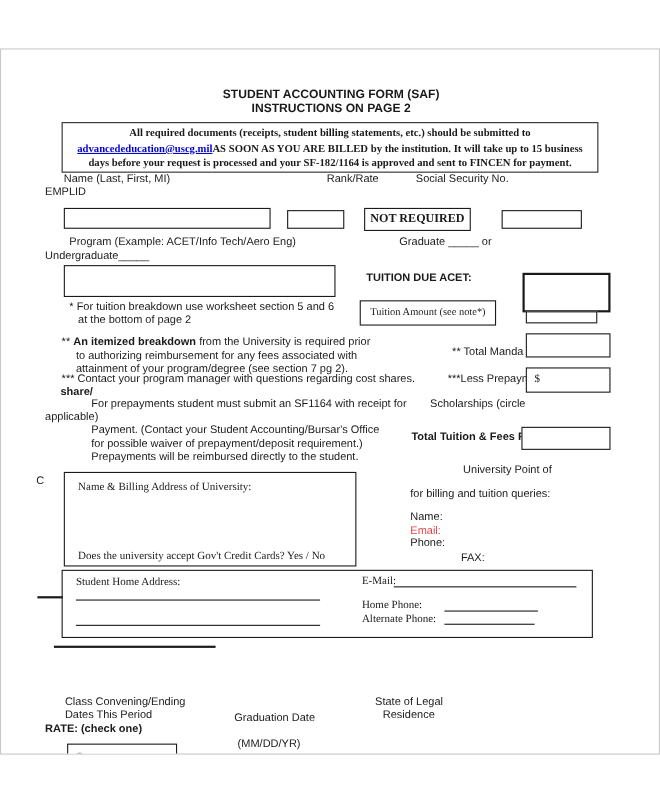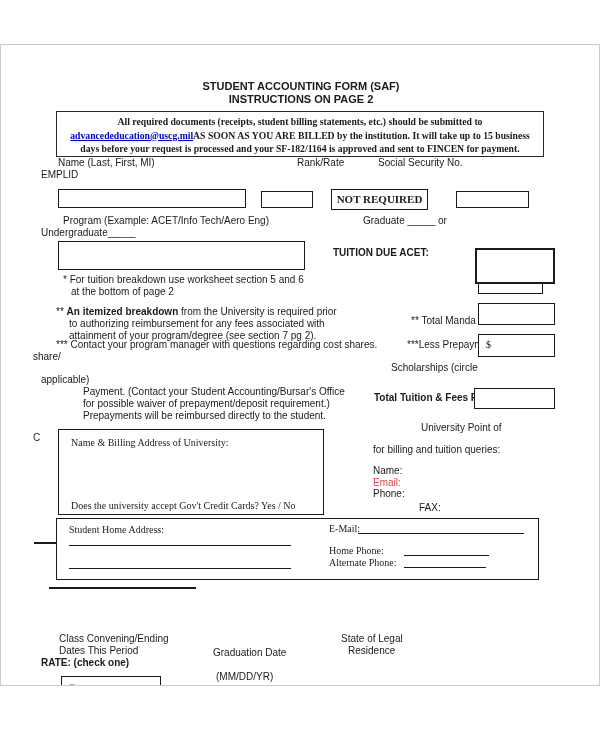--- a/index.html
+++ b/index.html
@@ -51,36 +51,38 @@
   <div class="box" style="left:455px; top:146px; width:73px; height:17px;"></div>
 
   <div class="abs sans" style="left:62px; top:170px;">Program  (Example: ACET/Info Tech/Aero Eng)</div>
   <div class="abs sans" style="left:362px; top:170px;">Graduate _____ or</div>
   <div class="abs sans" style="left:40px; top:182px;">Undergraduate_____</div>
   <div class="box" style="left:57px; top:196px; width:247px; height:29px;"></div>
 
   <div class="abs sans b" style="left:332px; top:202px;">TUITION DUE ACET:</div>
   <div class="box" style="left:474px; top:203px; width:80px; height:36px; border-width:2px;"></div>
   <div class="box" style="left:477px; top:238px; width:65px; height:11px; border-width:1px;"></div>
+  <div class="box serif" style="left:326px; top:228px; width:124px; height:23px; border-width:1px; text-align:center; line-height:20px; font-size:9.5px;">Tuition Amount (see note*)</div>
 
   <div class="abs sans" style="left:62px; top:229px;">* For tuition breakdown use worksheet section 5 and 6</div>
   <div class="abs sans" style="left:70px; top:241px;">at the bottom of page 2</div>
 
   <div class="abs sans" style="left:55px; top:261px;"><span>** </span><span class="b">An itemized breakdown</span><span> from the University is required prior</span></div>
   <div class="abs sans" style="left:68px; top:273px;">to authorizing reimbursement for any fees associated with</div>
   <div class="abs sans" style="left:68px; top:285px;">attainment of your program/degree (see section 7 pg 2).</div>
 
   <div class="abs sans" style="left:410px; top:270px; z-index:1;">** Total Manda</div>
   <div class="box" style="left:477px; top:258px; width:77px; height:22px; z-index:2;"></div>
 
   <div class="abs sans" style="left:55px; top:294px;">*** Contact your program manager with questions regarding cost shares.</div>
   <div class="abs sans" style="left:406px; top:294px;">***Less Prepayments/</div>
   <div class="box serif" style="left:477px; top:289px; width:77px; height:23px; padding-left:7px; line-height:20px; z-index:2;">$</div>
-  <div class="abs sans" style="left:32px; top:306px;">share/</div>
+  <div class="abs sans" style="left:54px; top:306px;font-weight:bold;">share/</div>
 
+  <div class="abs sans" style="left:82px; top:317px;">For prepayments student must submit an SF1164 with receipt for</div>
   <div class="abs sans" style="left:390px; top:317px;">Scholarships (circle</div>
   <div class="abs sans" style="left:40px; top:329px;">applicable)</div>
 
   <div class="abs sans" style="left:82px; top:341px;">Payment. (Contact your Student Accounting/Bursar's Office</div>
   <div class="abs sans" style="left:82px; top:353px;">for possible waiver of prepayment/deposit requirement.)</div>
   <div class="abs sans b" style="left:373px; top:347px; z-index:1;">Total Tuition &amp; Fees F</div>
   <div class="box" style="left:473px; top:343px; width:81px; height:21px; z-index:2;"></div>
   <div class="abs sans" style="left:82px; top:365px;">Prepayments will be reimbursed directly to the student.</div>
 
   <div class="abs sans" style="left:420px; top:377px;">University Point of</div>

